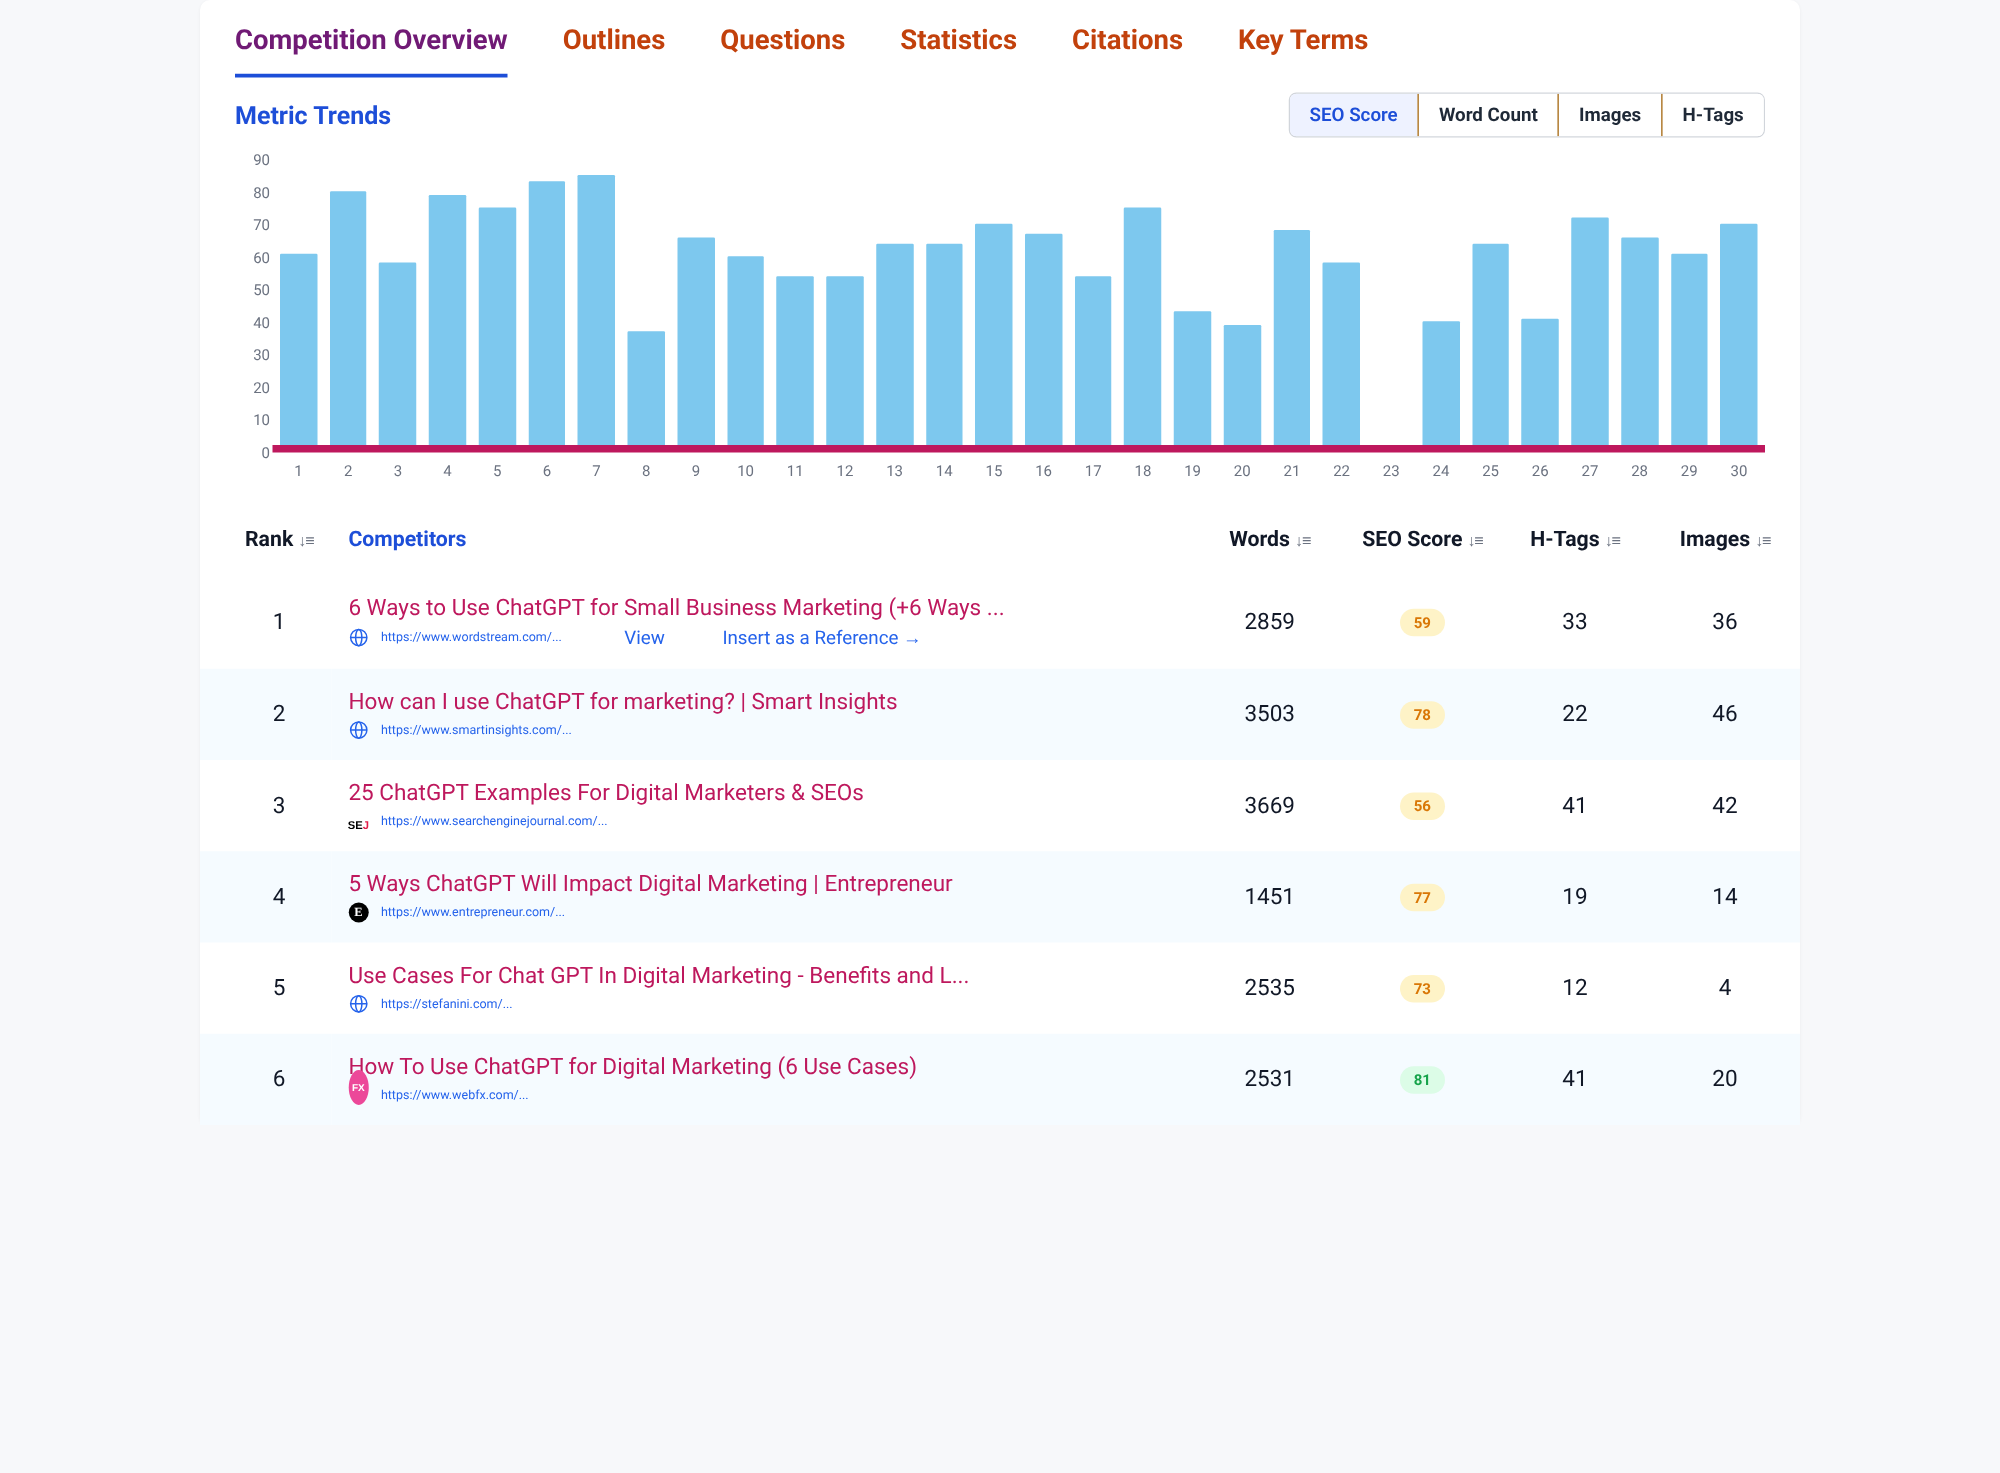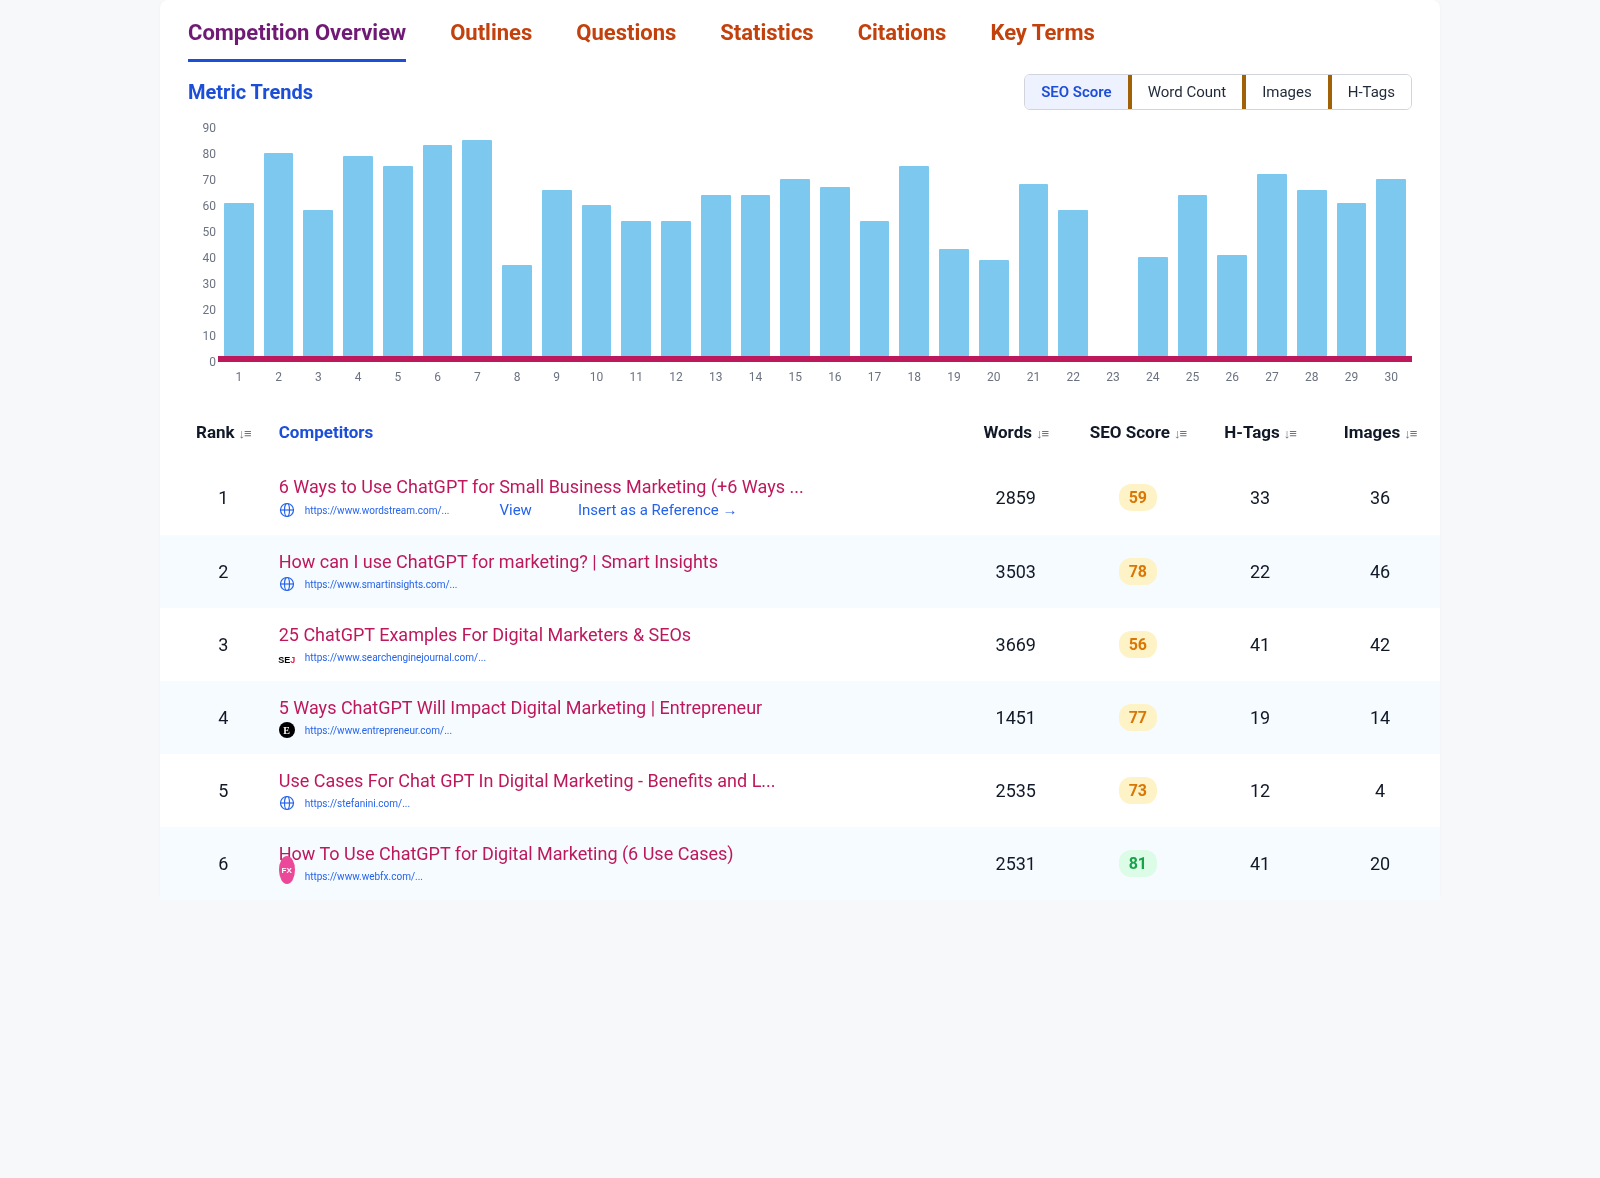--- a/index.html
+++ b/index.html
@@ -48,23 +48,24 @@
   .metric-toggle {
     display: flex;
     border: 1px solid #d1d5db;
     border-radius: 6px;
     overflow: hidden;
   }
   .metric-toggle .seg {
     padding: 8px 16px;
     font-size: 15px;
     color: #1f2937;
-    border-left: 4px solid #a16207;
+    border-left: 1px solid #a16207;
     cursor: pointer;
     background: #fff;
+    font-weight: bold;
   }
   .metric-toggle .seg:first-child { border-left: none; }
   .metric-toggle .seg.active {
     background: #eef2ff;
     color: #1d4ed8;
     font-weight: 600;
   }
   .chart {
     padding: 8px 28px 20px 28px;
     position: relative;
@@ -148,21 +149,21 @@
   .favicon { width: 16px; height: 16px; display: inline-flex; align-items: flex-end; justify-content: center; font-size: 12px; color: #2563eb; border-radius: 50%; }
   .url { color: #2563eb; font-size: 10px; }
   .row-actions { display: inline-flex; gap: 46px; margin-left: 40px; color: #2563eb; font-size: 15px; }
   .row-actions span { cursor: pointer; }
   .seo-badge {
     display: inline-block;
     min-width: 36px;
     padding: 4px 10px;
     border-radius: 12px;
     font-weight: 700;
-    font-size: 16px;
+    font-size: 12px;
     text-align: center;
   }
   .seo-yellow { background: #fef3c7; color: #d97706; }
   .seo-green  { background: #dcfce7; color: #16a34a; }
 </style>
 </head>
 <body>
 
 <div class="page">
 

